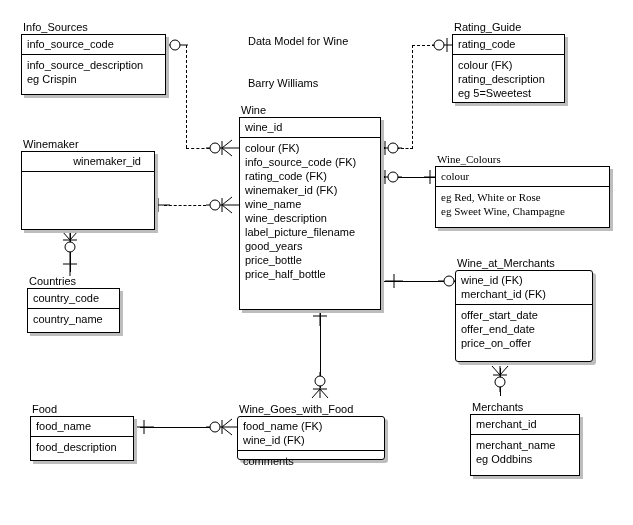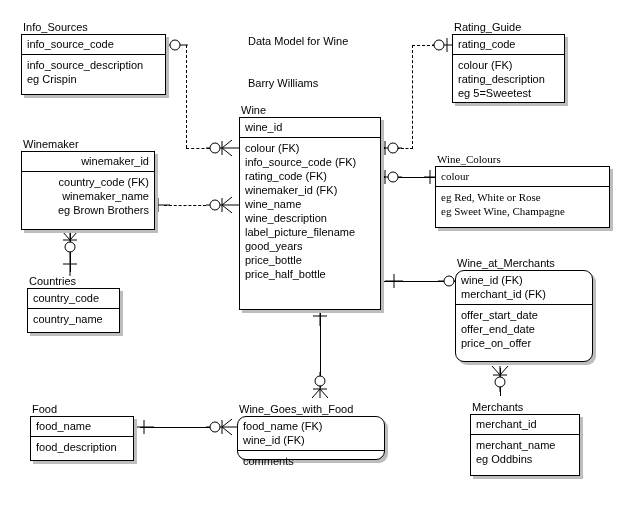--- a/index.html
+++ b/index.html
@@ -41,29 +41,29 @@
   .entity-box {
     position: relative;
     box-sizing: border-box;
     width: 100%;
     height: 100%;
     border: 1px solid #000;
     background: #ffffff;
     box-shadow: 3px 3px 0 0 #bdbdbd;
   }
   .entity.rounded .entity-box {
-    border-radius: 9px;
+    border-radius: 3px;
   }
   .entity.rounded {
     
   }
   .pk-section {
     box-sizing: border-box;
     border-bottom: 1px solid #000;
-    padding: 2px 5px 3px 5px;
+    padding: 2px 13px 3px 5px;
   }
   .attr-section {
     box-sizing: border-box;
     padding: 3px 5px 3px 5px;
   }
   .attr {
     font-size: 11px;
     line-height: 14px;
     color: #000;
     white-space: nowrap;
@@ -256,25 +256,20 @@
         <div class="attr">eg Crispin</div>
       </div>
     </div>
   </div>
 
   <div class="entity" style="left:21px; top:151px; width:134px; height:79px;text-align:right;">
     <div class="entity-name">Winemaker</div>
     <div class="entity-box">
       <div class="pk-section">
         <div class="attr">winemaker_id</div>
-      </div>
-      <div class="attr-section">
-        <div class="attr">country_code (FK)</div>
-        <div class="attr">winemaker_name</div>
-        <div class="attr">eg Brown Brothers</div>
       </div>
     </div>
   </div>
 
   <div class="entity" style="left:27px; top:288px; width:93px; height:45px;">
     <div class="entity-name">Countries</div>
     <div class="entity-box">
       <div class="pk-section">
         <div class="attr">country_code</div>
       </div>

